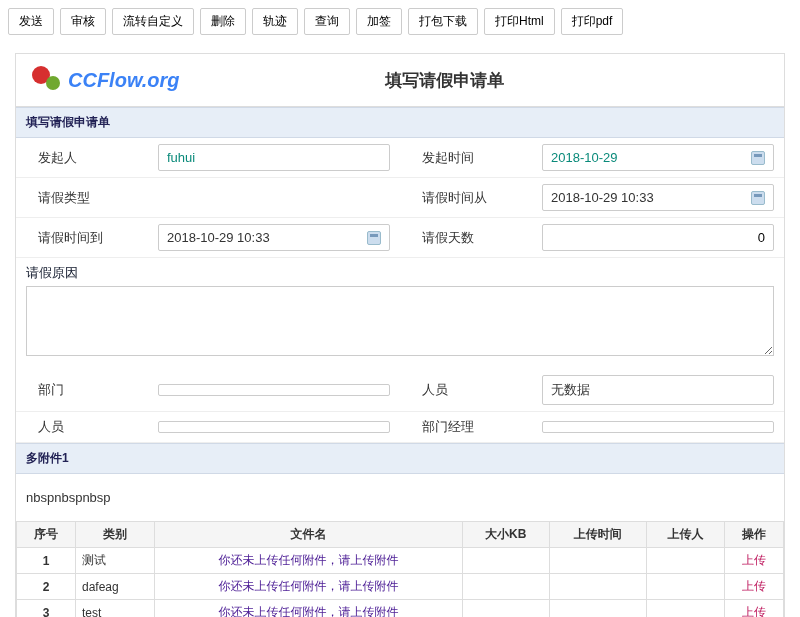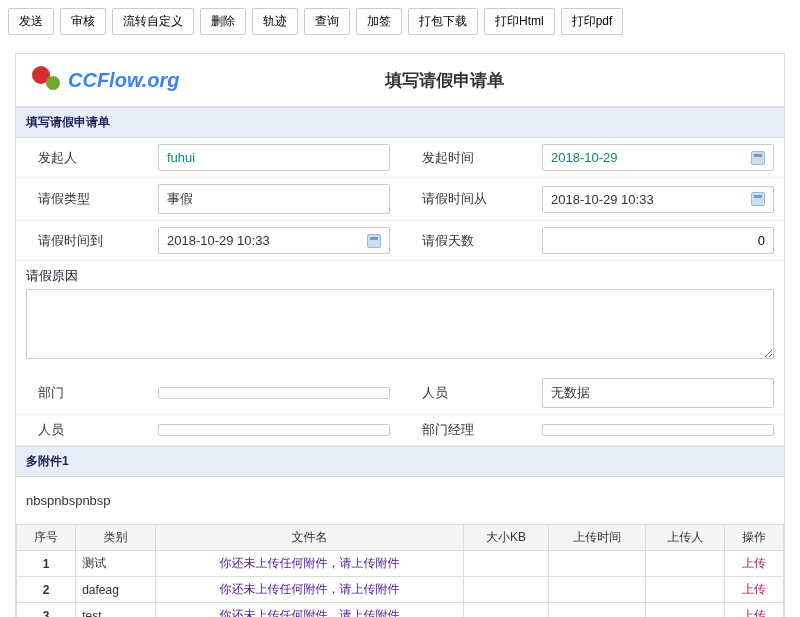--- a/index.html
+++ b/index.html
@@ -25,21 +25,21 @@
 .ctrl.teal { color: #0a8a7a; }
 .ctrl.num input { text-align: right; border: none; width: 100%; font-size: 13px; outline: none; }
 .ctrl input { border: none; outline: none; width: 100%; font-size: 13px; background: transparent; }
 .cal-icon { width: 14px; height: 14px; background: #cde; border: 1px solid #9bc; border-radius: 2px; flex-shrink: 0; margin-left: 6px; position: relative; }
 .cal-icon::before { content: ""; position: absolute; top: 2px; left: 2px; right: 2px; height: 3px; background: #79b; }
 .reason-label { color: #0f172a; padding: 6px 10px 0 10px; }
 .textarea { width: calc(100% - 20px); margin: 4px 10px 10px 10px; height: 70px; border: 1px solid #ccc; resize: vertical; padding: 6px; font-size: 13px; font-family: inherit; }
 .att-header { padding: 16px 10px; font-size: 13px; color: #333; }
 .att-table { width: 100%; border-collapse: collapse; font-size: 12px; }
 .att-table th, .att-table td { border: 1px solid #ddd; padding: 4px 6px; text-align: center; }
-.att-table th { background: #f5f5f5; font-weight: normal; }
+.att-table th { background: #f5f5f5; font-weight: bold; }
 .att-table td.tl { text-align: left; }
 .att-table td.red { color: #4c1d95; }
 .att-table a { color: #be185d; text-decoration: none; cursor: pointer; }
 .file-row { padding: 8px 10px; display: flex; align-items: center; gap: 6px; font-size: 12px; }
 </style>
 </head>
 <body>
 
 <div class="toolbar" id="toolbar">
     <button>发送</button>
@@ -80,23 +80,20 @@
             <span>2018-10-29</span>
             <span class="cal-icon"></span>
           </div>
         </div>
     </div>
   </div>
 
   <div class="form-row">
     <div class="cell half">
       <div class="label">请假类型</div>
-      <div class="val">
-          <div class="ctrl">事假</div>
-        </div>
     </div>
     <div class="cell half">
       <div class="label">请假时间从</div>
       <div class="val">
           <div class="ctrl">
             <span>2018-10-29 10:33</span>
             <span class="cal-icon"></span>
           </div>
         </div>
     </div>

